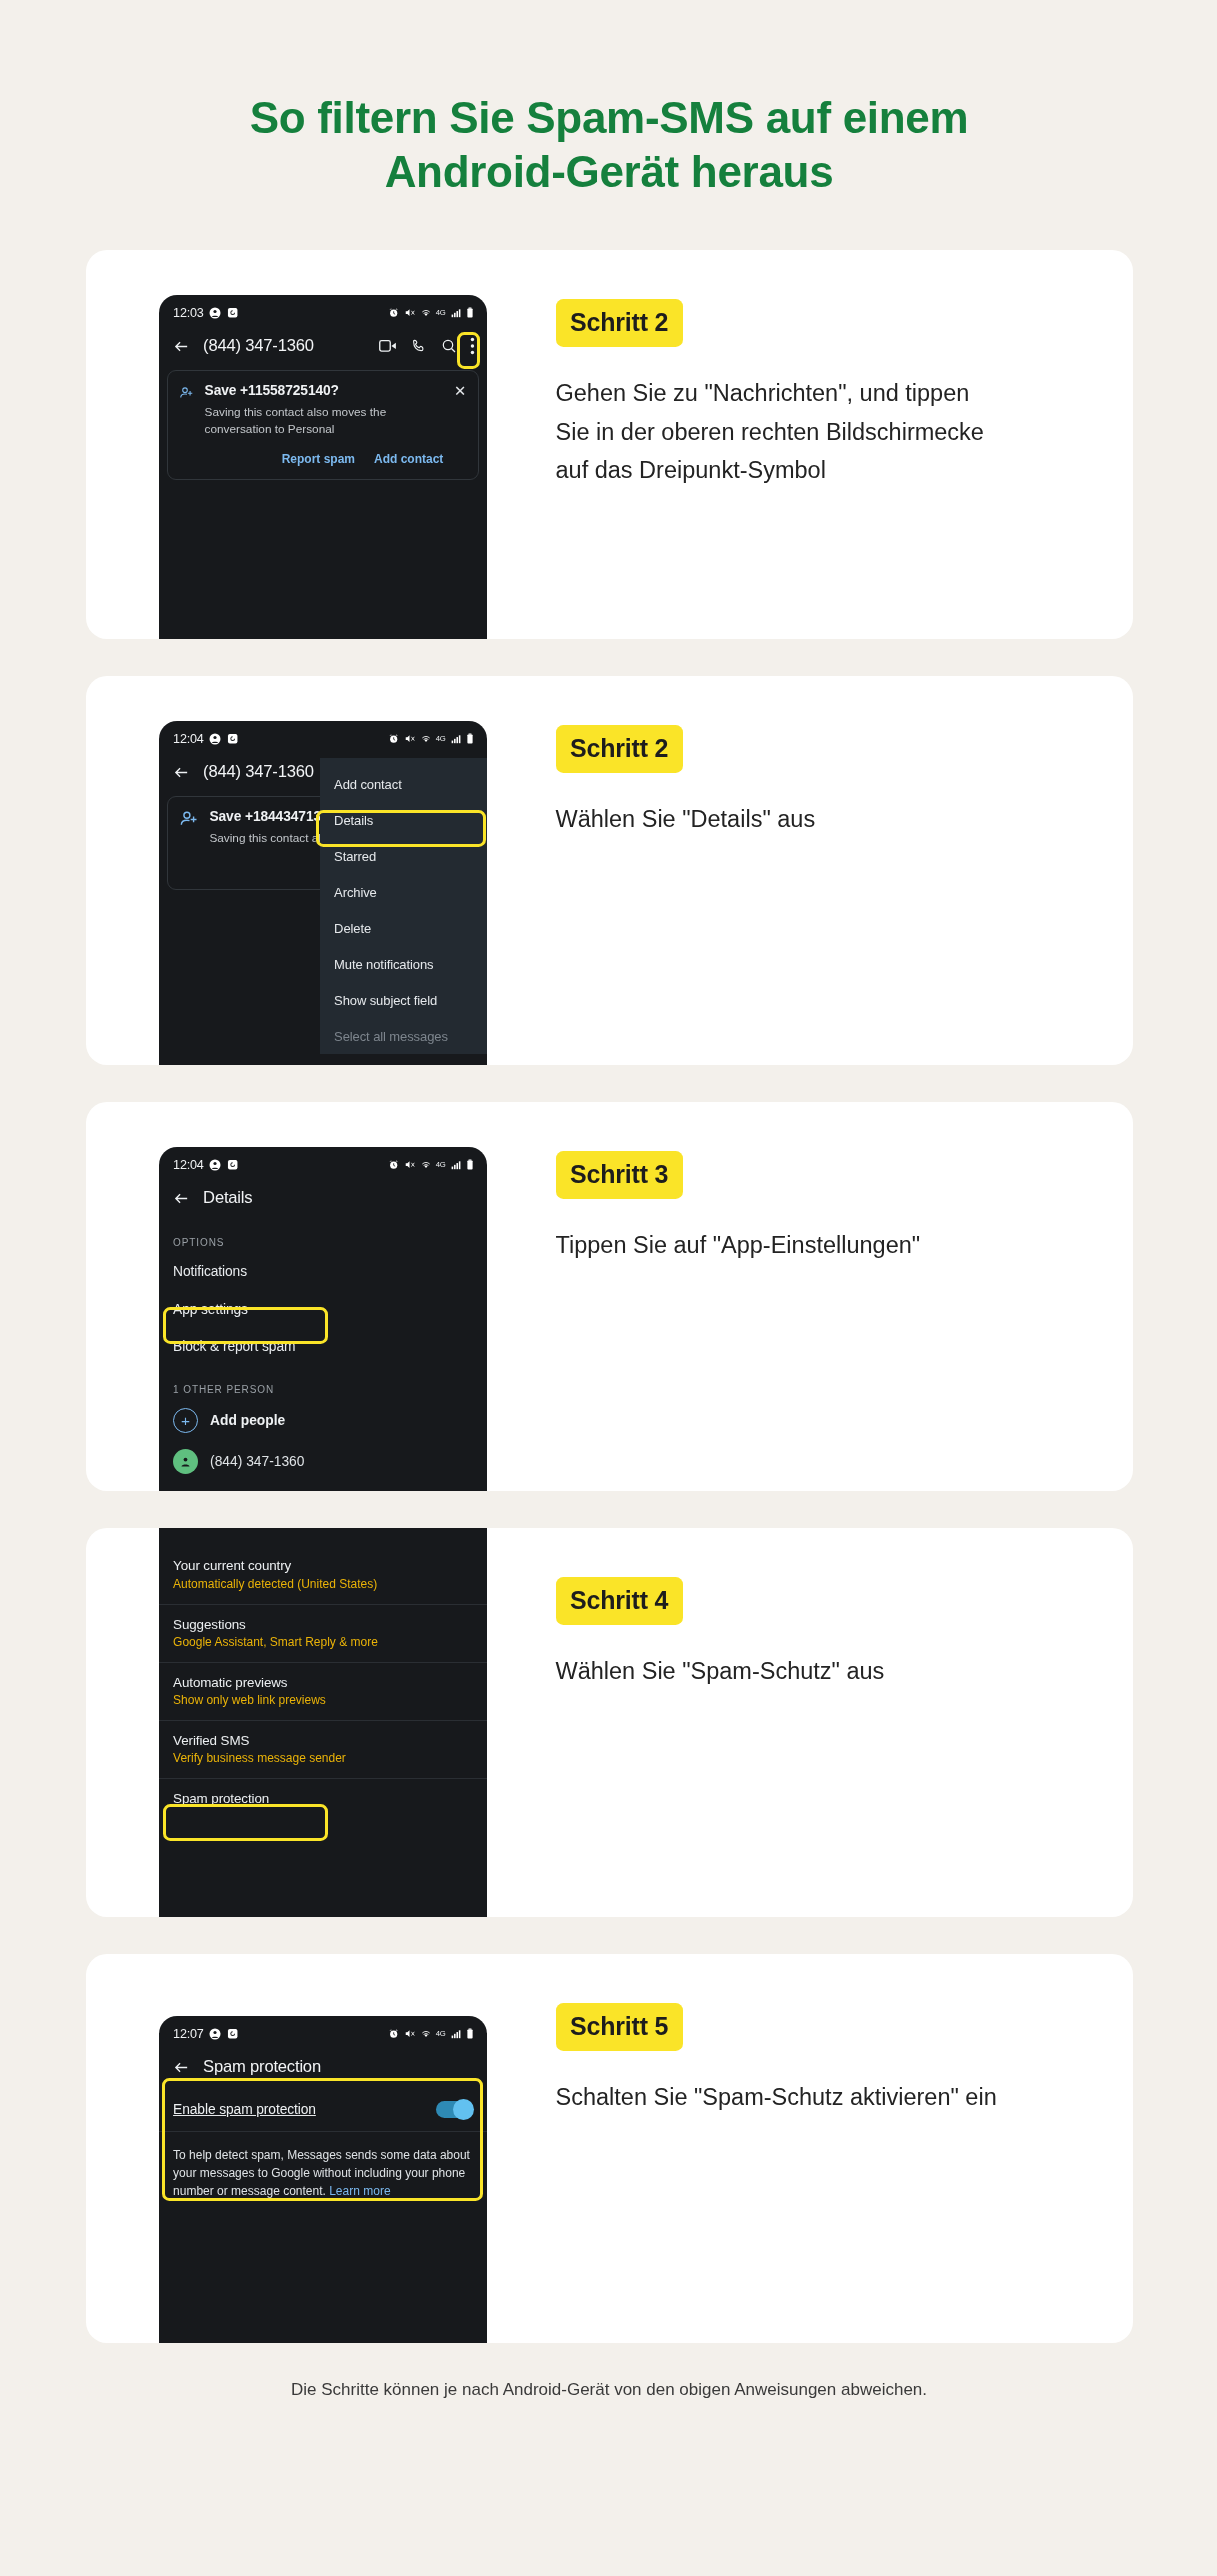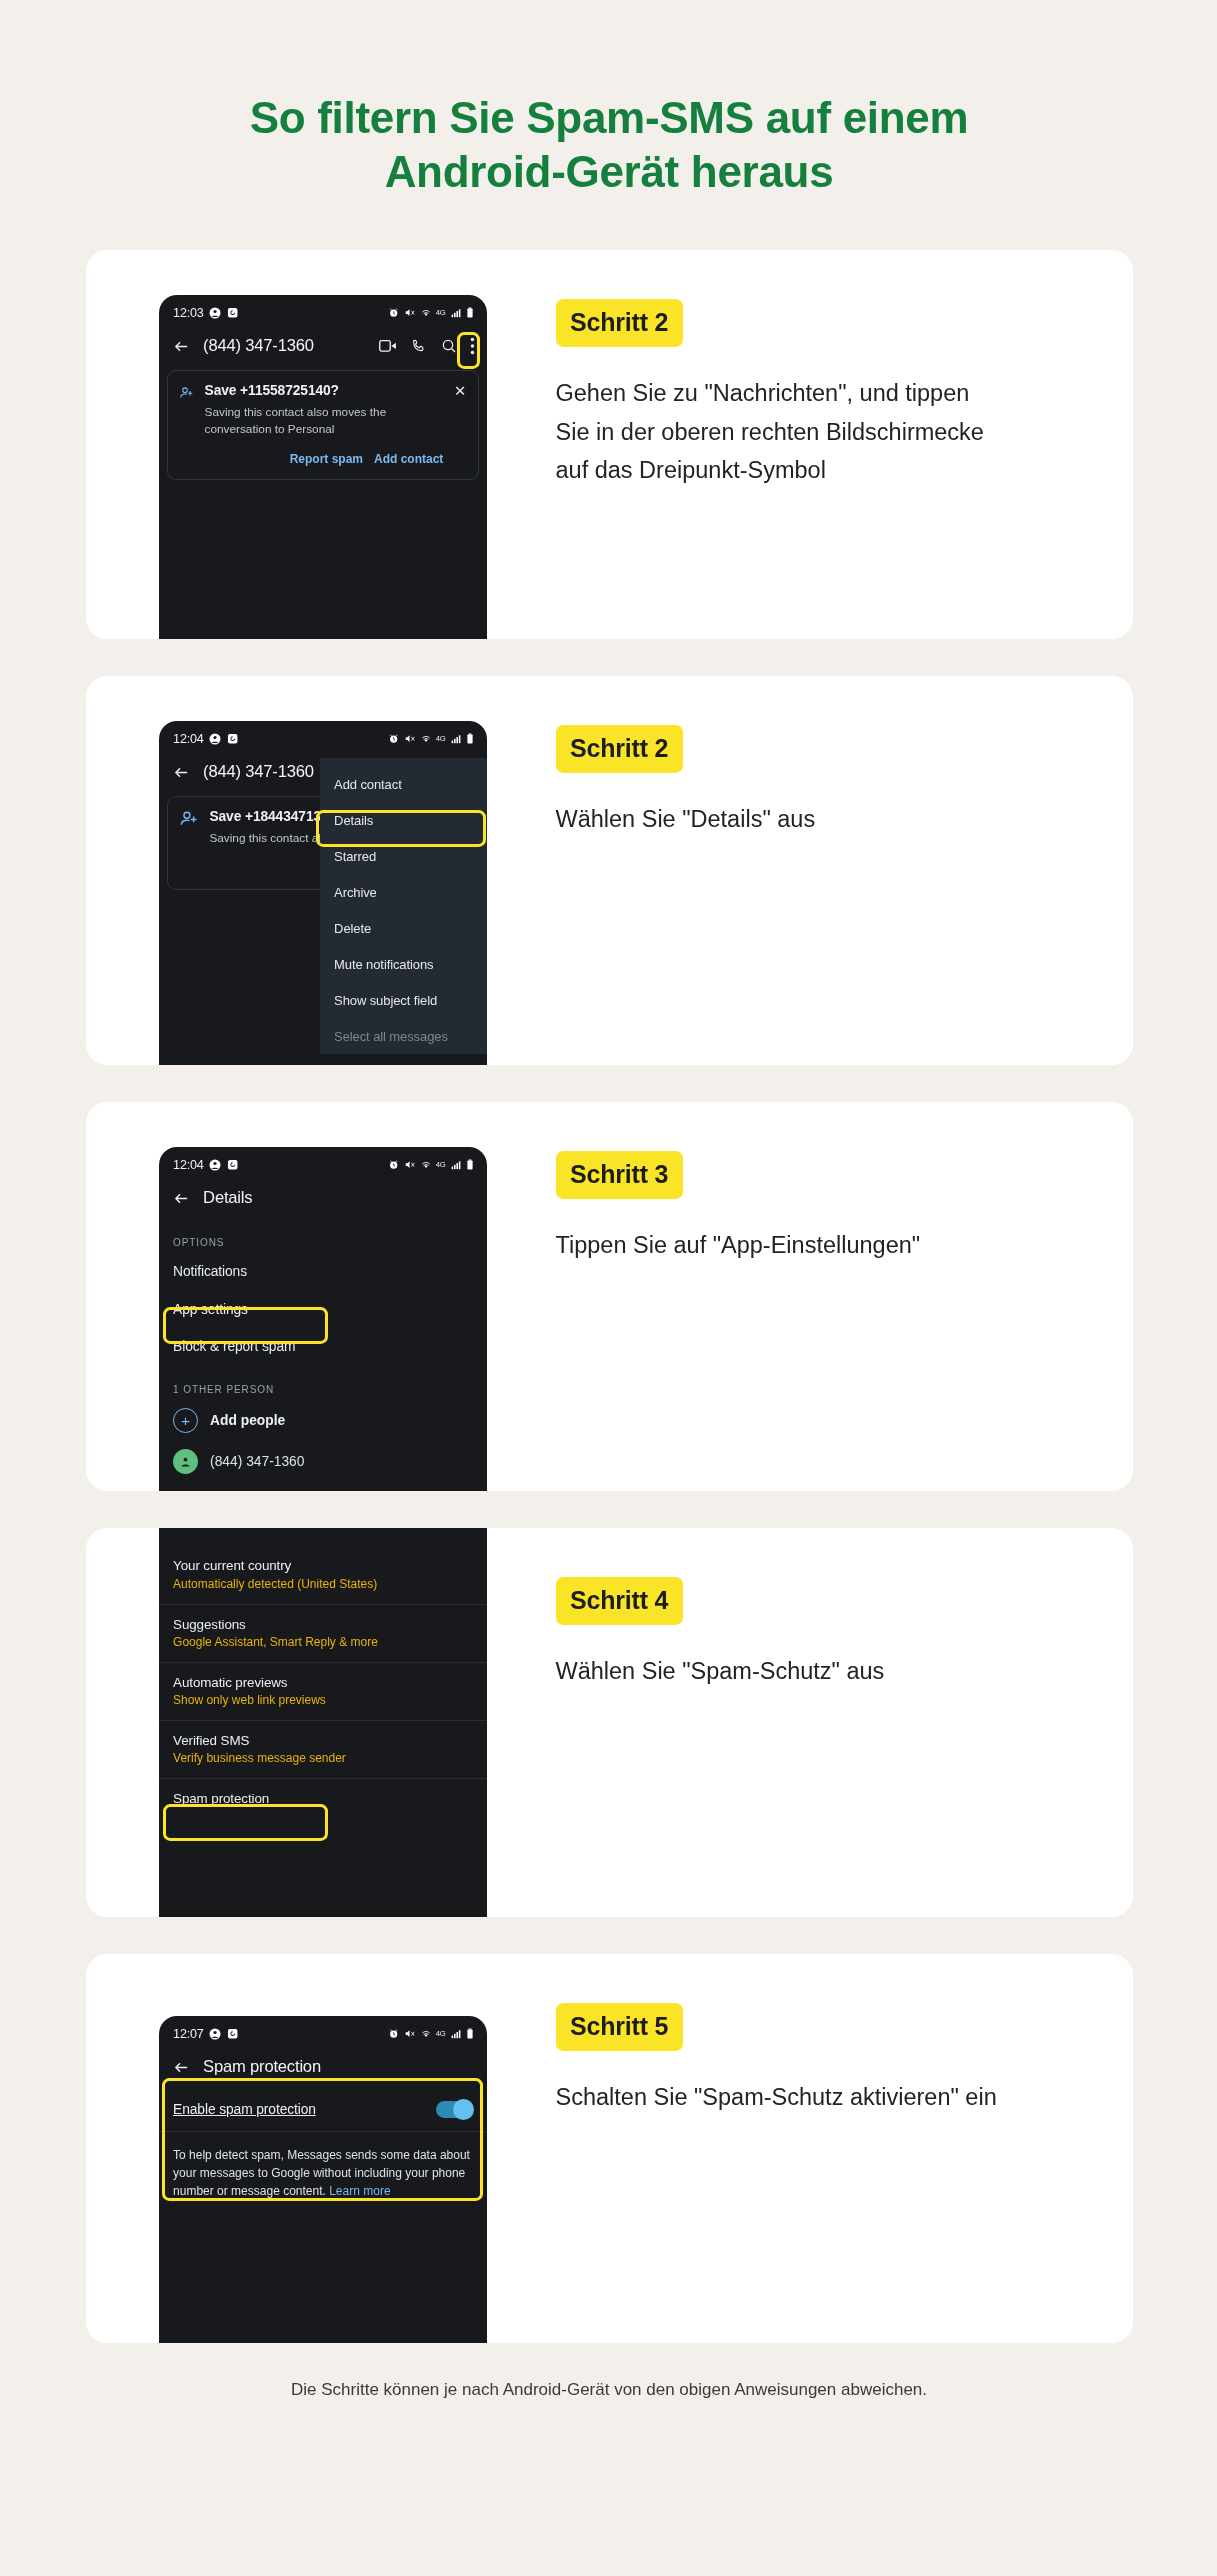--- a/index.html
+++ b/index.html
@@ -128,21 +128,21 @@
   .save-sub {
     margin-top: 6.5px;
     font-size: 11.8px;
     line-height: 1.42;
     color: #c3c7cb;
   }
   .save-actions {
     margin-top: 13.8px;
     display: flex;
     justify-content: flex-end;
-    gap: 11px;
+    gap: 19px;
   }
   .save-actions span {
     color: #7cb9ef;
     font-size: 12px;
     font-weight: 700;
     white-space: nowrap;
   }
   .close-x { color: #e3e6e9; font-size: 14.6px; line-height: 1; padding-top: 1.6px; }
 
   

